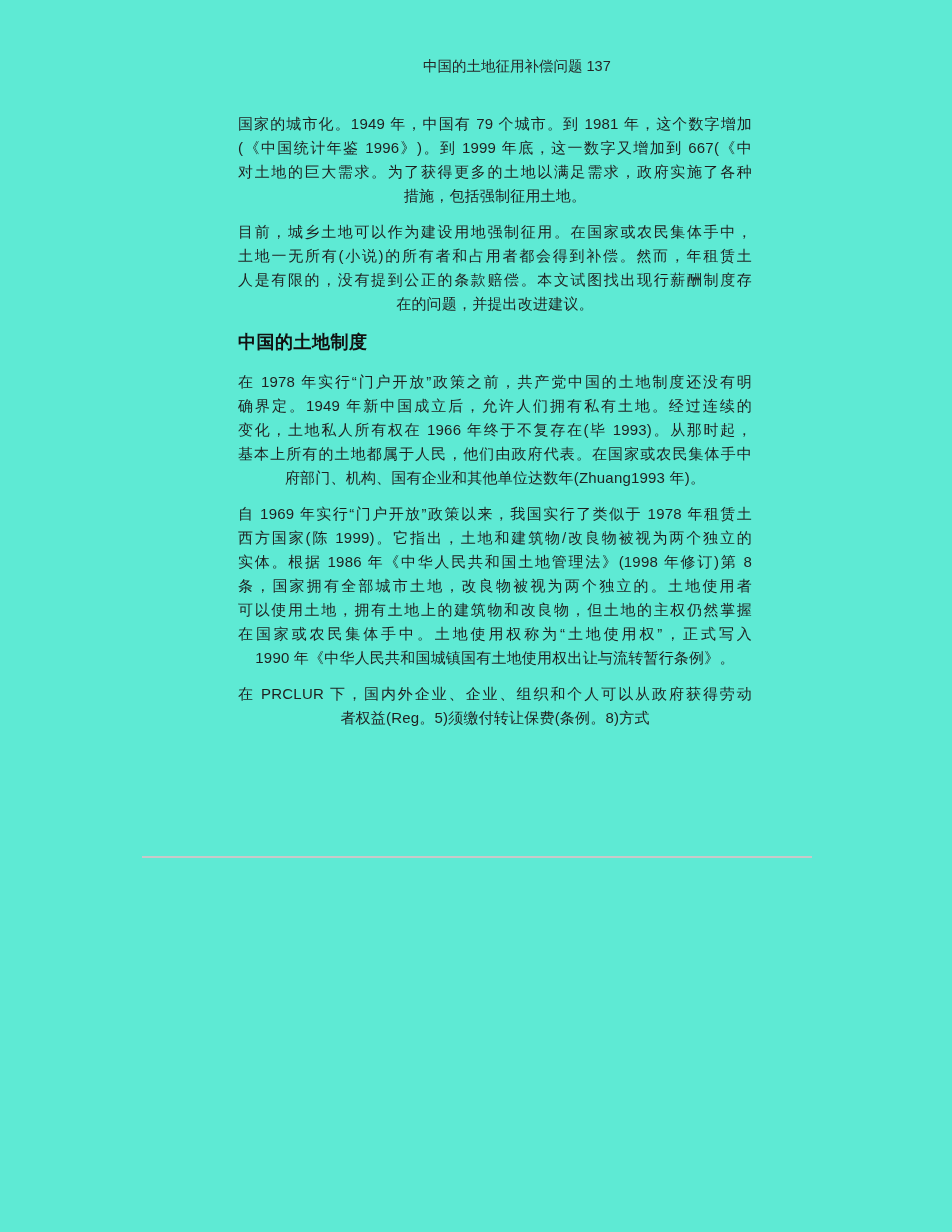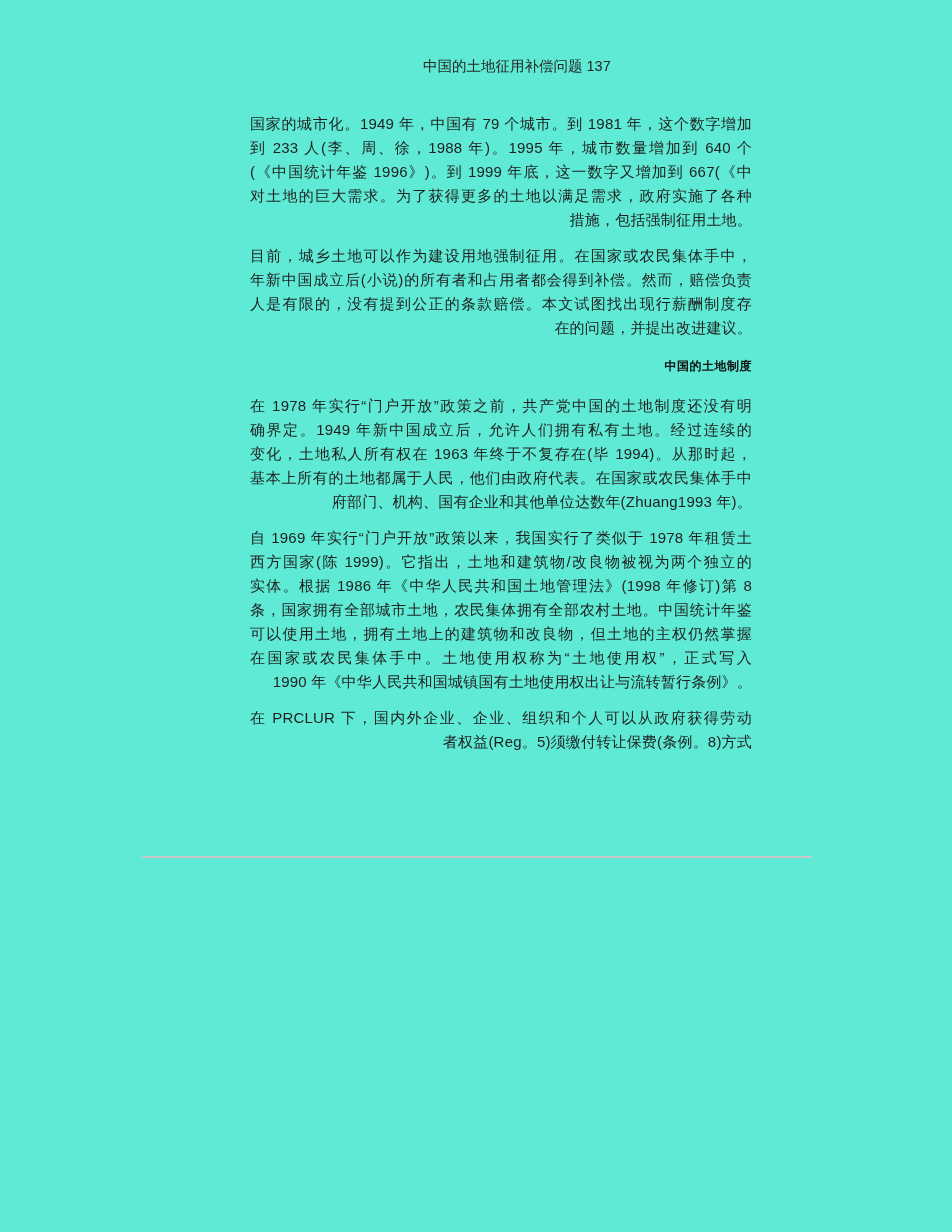--- a/index.html
+++ b/index.html
@@ -25,44 +25,43 @@
     color: #262626;
     white-space: nowrap;
   }
   .content-column {
     position: absolute;
     left: 238px;
     top: 112px;
     width: 514px;
   }
   .para {
-    margin: 0 0 12px 12px;
+    margin: 0 0 12px 0;
   }
   .line {
     font-size: 15px;
     line-height: 24px;
     height: 24px;
     overflow: hidden;
-    text-align: right;
+    text-align: center;
     white-space: nowrap;
     letter-spacing: 0.2px;
   }
   .line.jl {
     white-space: normal;
     text-align: justify;
     text-align-last: justify;
   }
   .section-heading {
-    font-size: 12px;
+    font-size: 18px;
     font-weight: bold;
     color: #111111;
     line-height: 24px;
     margin: 14px 0 16px 0;
     letter-spacing: 0.5px;
-    text-align: right;
   }
   .divider {
     position: absolute;
     left: 142px;
     top: 856px;
     width: 670px;
     height: 2px;
     background: #c8c8c8;
   }
 </style>
@@ -72,44 +71,43 @@
 <div class="page" style="background: #5eead4; padding-left: 44px;">
 
   <div class="running-header">
     <span>中国的土地征用补偿问题</span>
      <span>137</span>
   </div>
 
   <div class="content-column">
     <div class="para">
         <div class="line jl">国家的城市化。1949 年，中国有 79 个城市。到 1981 年，这个数字增加</div>
-        <div class="line jl">到 233 人(李、周、徐，1988 年)。1995 年，城市数量增加到 640 个</div>
         <div class="line jl">(《中国统计年鉴 1996》)。到 1999 年底，这一数字又增加到 667(《中</div>
         <div class="line jl">对土地的巨大需求。为了获得更多的土地以满足需求，政府实施了各种</div>
         <div class="line">措施，包括强制征用土地。</div>
       </div>
     <div class="para">
         <div class="line jl">目前，城乡土地可以作为建设用地强制征用。在国家或农民集体手中，</div>
-        <div class="line jl">年新中国成立后(小说)的所有者和占用者都会得到补偿。然而，赔偿负责</div>
+        <div class="line jl">土地一无所有(小说)的所有者和占用者都会得到补偿。然而，年租赁土</div>
         <div class="line jl">人是有限的，没有提到公正的条款赔偿。本文试图找出现行薪酬制度存</div>
         <div class="line">在的问题，并提出改进建议。</div>
       </div>
     <h2 class="section-heading">中国的土地制度</h2>
     <div class="para">
         <div class="line jl">在 1978 年实行“门户开放”政策之前，共产党中国的土地制度还没有明</div>
         <div class="line jl">确界定。1949 年新中国成立后，允许人们拥有私有土地。经过连续的</div>
-        <div class="line jl">变化，土地私人所有权在 1963 年终于不复存在(毕 1994)。从那时起，</div>
+        <div class="line jl">变化，土地私人所有权在 1966 年终于不复存在(毕 1993)。从那时起，</div>
         <div class="line jl">基本上所有的土地都属于人民，他们由政府代表。在国家或农民集体手中</div>
         <div class="line">府部门、机构、国有企业和其他单位达数年(Zhuang1993 年)。</div>
       </div>
     <div class="para">
         <div class="line jl">自 1969 年实行“门户开放”政策以来，我国实行了类似于 1978 年租赁土</div>
         <div class="line jl">西方国家(陈 1999)。它指出，土地和建筑物/改良物被视为两个独立的</div>
         <div class="line jl">实体。根据 1986 年《中华人民共和国土地管理法》(1998 年修订)第 8</div>
-        <div class="line jl">条，国家拥有全部城市土地，农民集体拥有全部农村土地。中国统计年鉴</div>
+        <div class="line jl">条，国家拥有全部城市土地，改良物被视为两个独立的。土地使用者</div>
         <div class="line jl">可以使用土地，拥有土地上的建筑物和改良物，但土地的主权仍然掌握</div>
         <div class="line jl">在国家或农民集体手中。土地使用权称为“土地使用权”，正式写入</div>
         <div class="line">1990 年《中华人民共和国城镇国有土地使用权出让与流转暂行条例》。</div>
       </div>
     <div class="para">
         <div class="line jl">在 PRCLUR 下，国内外企业、企业、组织和个人可以从政府获得劳动</div>
         <div class="line">者权益(Reg。5)须缴付转让保费(条例。8)方式</div>
       </div>
   </div>
 

